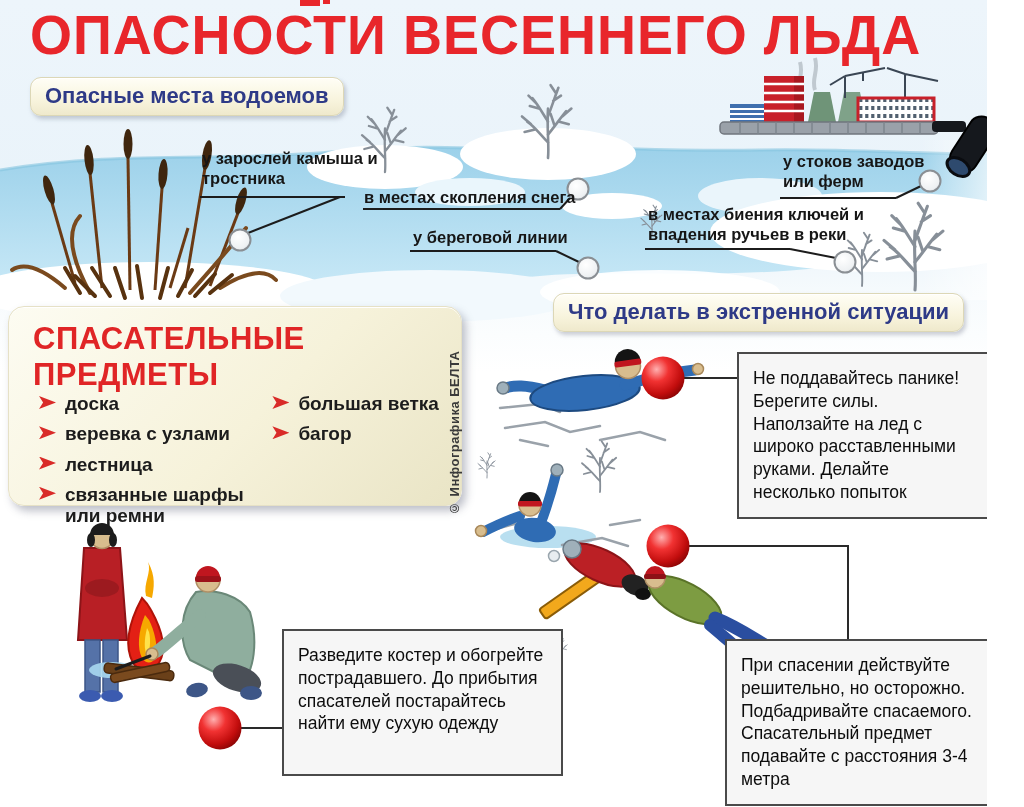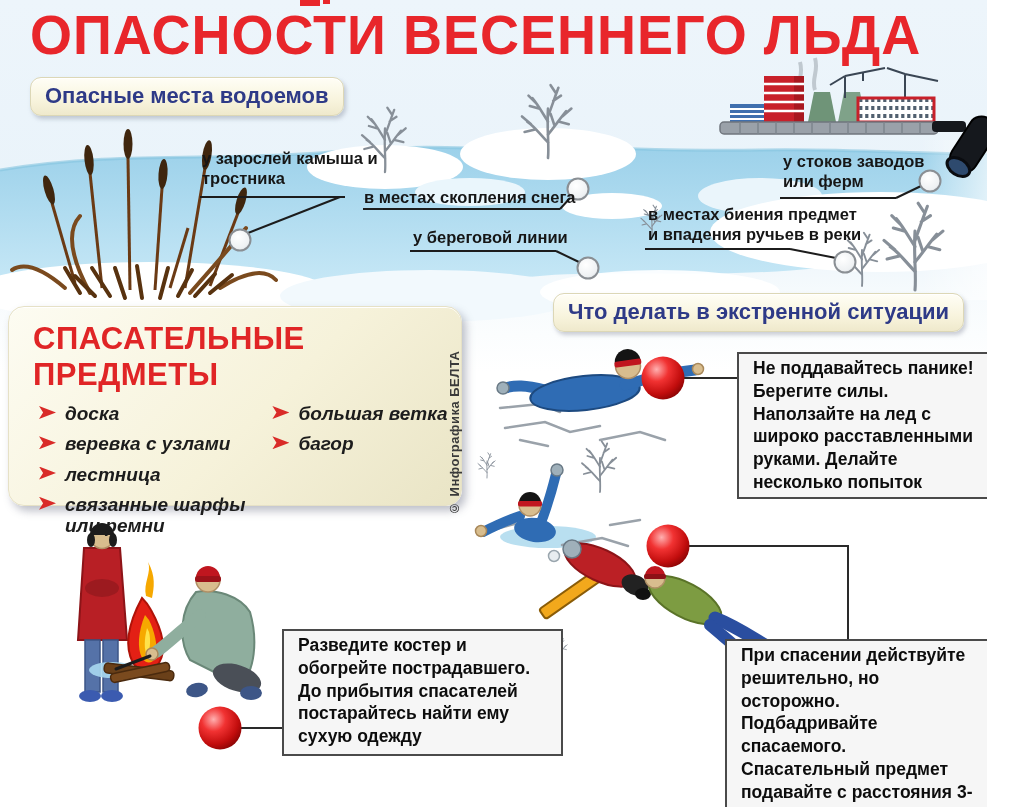--- a/index.html
+++ b/index.html
@@ -20,31 +20,31 @@
   .c-reeds{left:202px;top:148px;width:180px;}
   .c-snow{left:364px;top:187px;white-space:nowrap;}
   .c-shore{left:413px;top:227px;white-space:nowrap;}
   .c-factory{left:783px;top:151px;width:155px;}
   .c-springs{left:648px;top:204px;width:220px;}
   .panel{position:absolute;left:8px;top:306px;width:452px;height:198px;z-index:2;
     background:linear-gradient(135deg,#fdfcf2 0%,#f6f2da 55%,#e9e4c5 100%);
     border:1px solid #e6e1c6;border-radius:16px;
     box-shadow:4px 5px 9px rgba(110,115,135,.45), inset 0 1px 0 #fff;}
   .panel-title{color:#e02526;font-size:31px;font-weight:900;letter-spacing:.5px;
-    margin:14px 0 10px 24px;}
+    margin:14px 0 0 24px;}
   .panel-cols{display:flex;margin-left:30px;}
-  .col{list-style:none;margin:0;padding:0;font-style:italic;}
+  .col{list-style:none;margin:0;padding:0;}
   .col.left{width:225px;}
   .col.right{width:190px;margin-left:10px;}
   .col li{display:flex;align-items:flex-start;margin-bottom:9px;
     color:#1c1c1c;font-size:19px;font-weight:bold;line-height:1.12;}
   .arr{flex:0 0 auto;width:17px;height:13px;margin:3px 9px 0 0;background:#d92b28;
     clip-path:polygon(0 0,100% 50%,0 100%,24% 50%);}
   .tipbox{position:absolute;z-index:2;background:#f6f6f6;border:2px solid #4a4a4a;
-    padding:3px 14px;color:#0d0d0d;font-size:17.5px;font-weight:bold;line-height:1.3;}
+    padding:13px 14px;color:#0d0d0d;font-size:17.5px;font-weight:normal;line-height:1.3;}
   .tip1{left:737px;top:352px;width:221px;min-height:132px;}
   .tip2{left:282px;top:629px;width:249px;min-height:117px;}
   .tip3{left:725px;top:639px;width:233px;min-height:135px;}
   .credit{position:absolute;left:447px;top:316px;height:200px;z-index:2;
     writing-mode:vertical-rl;transform:rotate(180deg);
     color:#3a3a3a;font-size:13px;font-weight:bold;letter-spacing:.5px;}
 </style>
 </head>
 <body>
 
@@ -287,21 +287,21 @@
 
   <div class="page-title">ОПАСНОСТИ ВЕСЕННЕГО ЛЬДА</div>
 
   <div class="tag tag1">Опасные места водоемов</div>
   <div class="tag tag2">Что делать в экстренной ситуации</div>
 
   <div class="callout c-reeds">у зарослей камыша и тростника</div>
   <div class="callout c-snow">в местах скопления снега</div>
   <div class="callout c-shore">у береговой линии</div>
   <div class="callout c-factory">у стоков заводов или ферм</div>
-  <div class="callout c-springs">в местах биения предмет и впадения ручьев в реки</div>
+  <div class="callout c-springs">в местах биения ключей и впадения ручьев в реки</div>
 
   <div class="panel">
     <div class="panel-title">СПАСАТЕЛЬНЫЕ ПРЕДМЕТЫ</div>
     <div class="panel-cols">
       <ul class="col left">
         <li>
             <span class="arr"></span>
             <span>доска</span>
           </li>
         <li>

